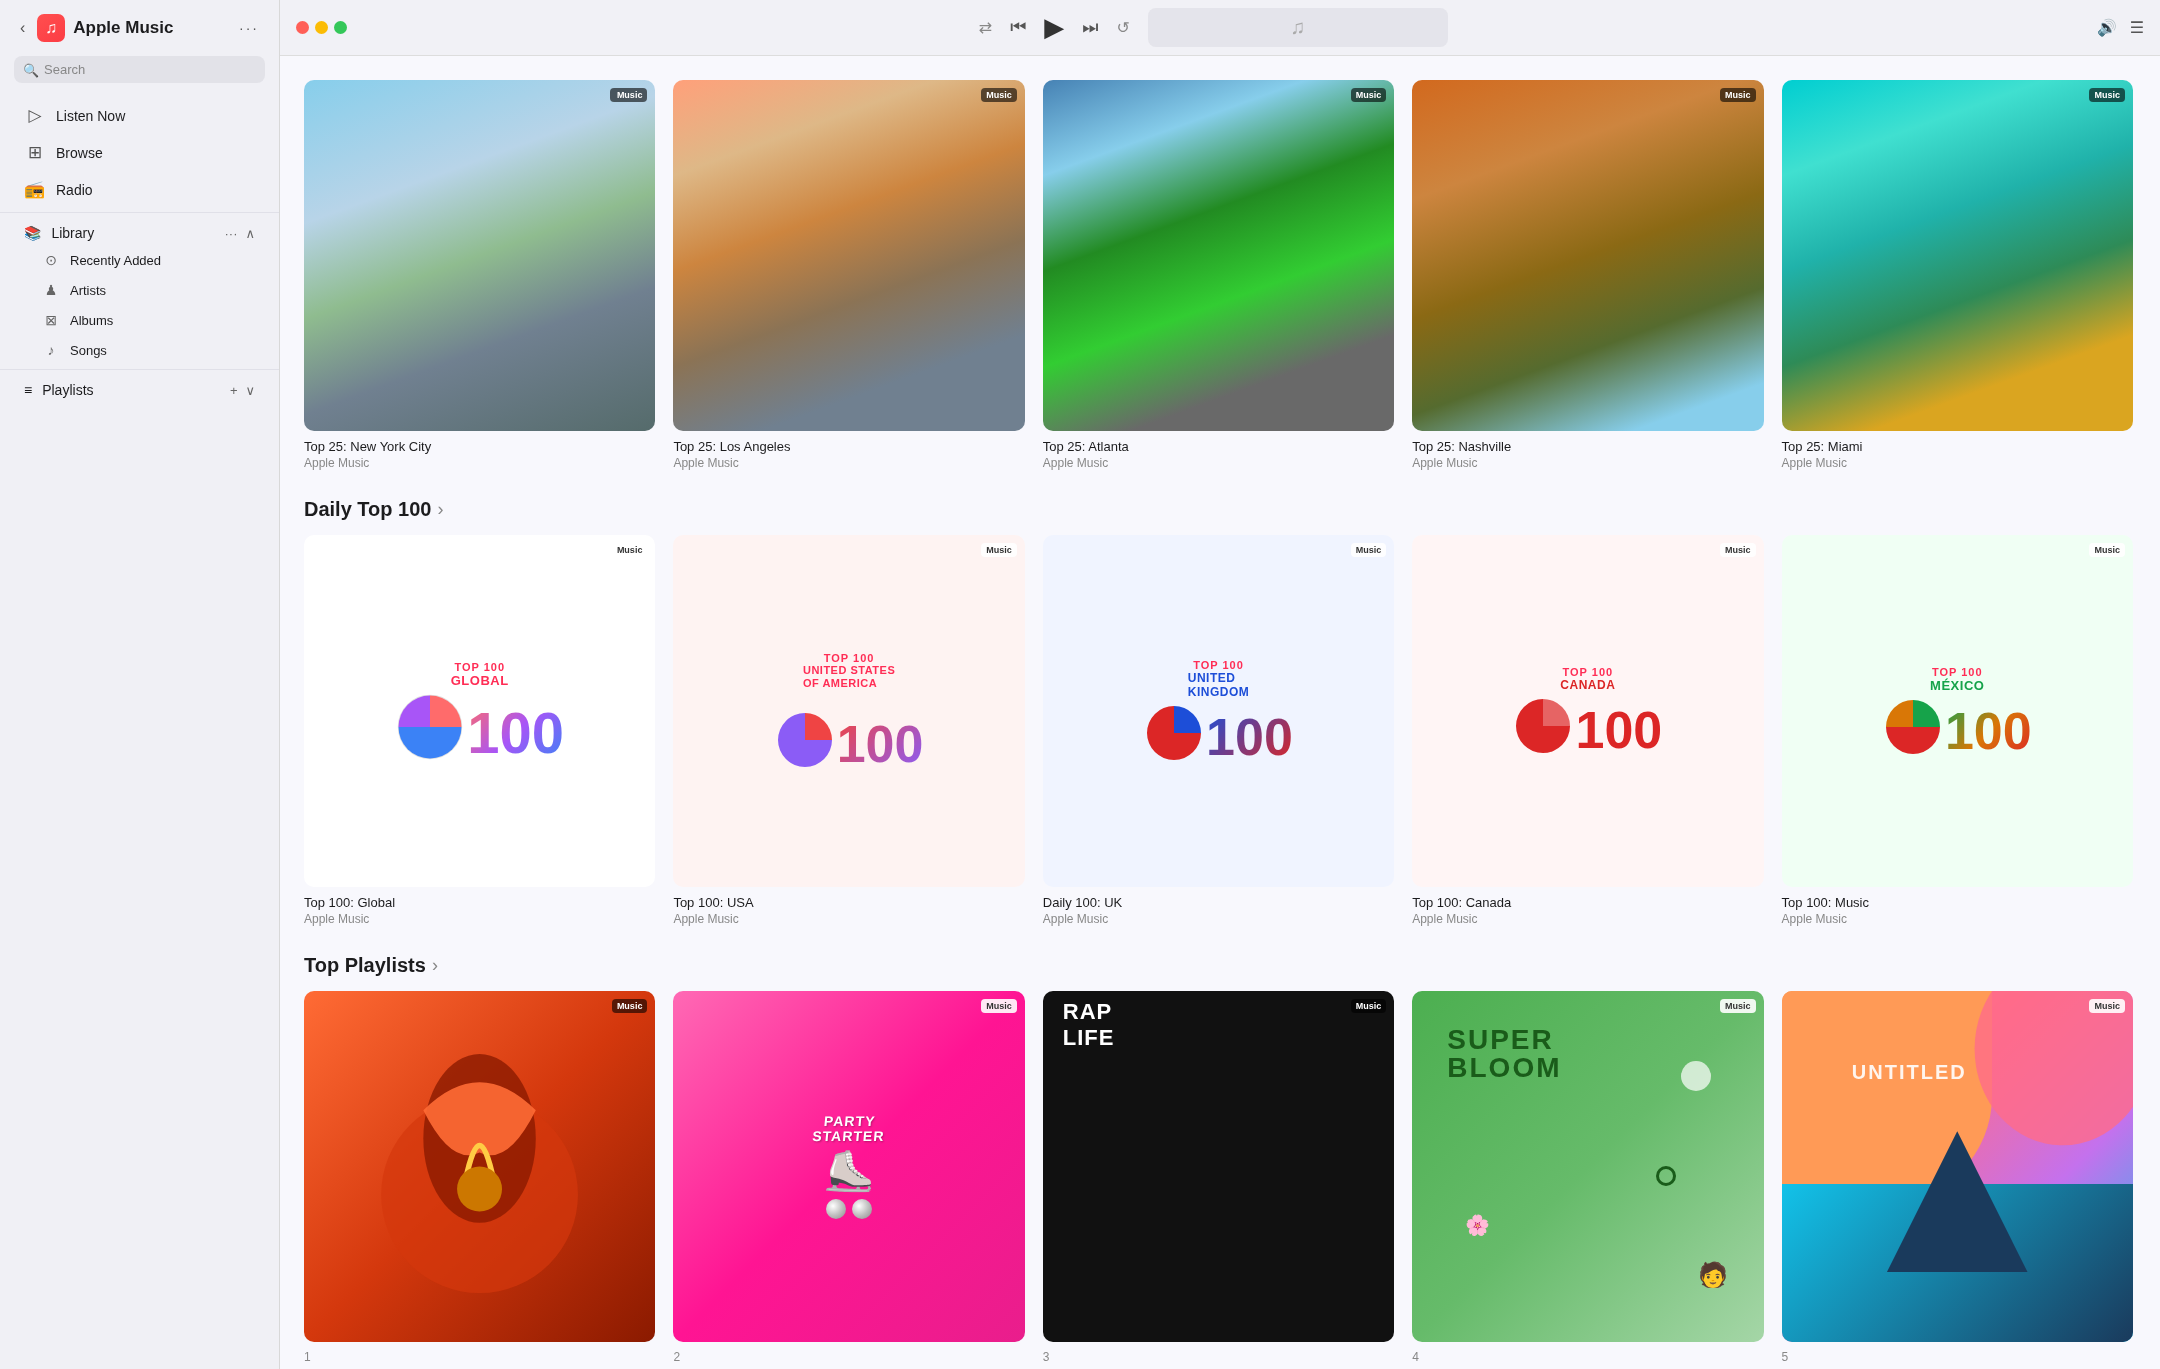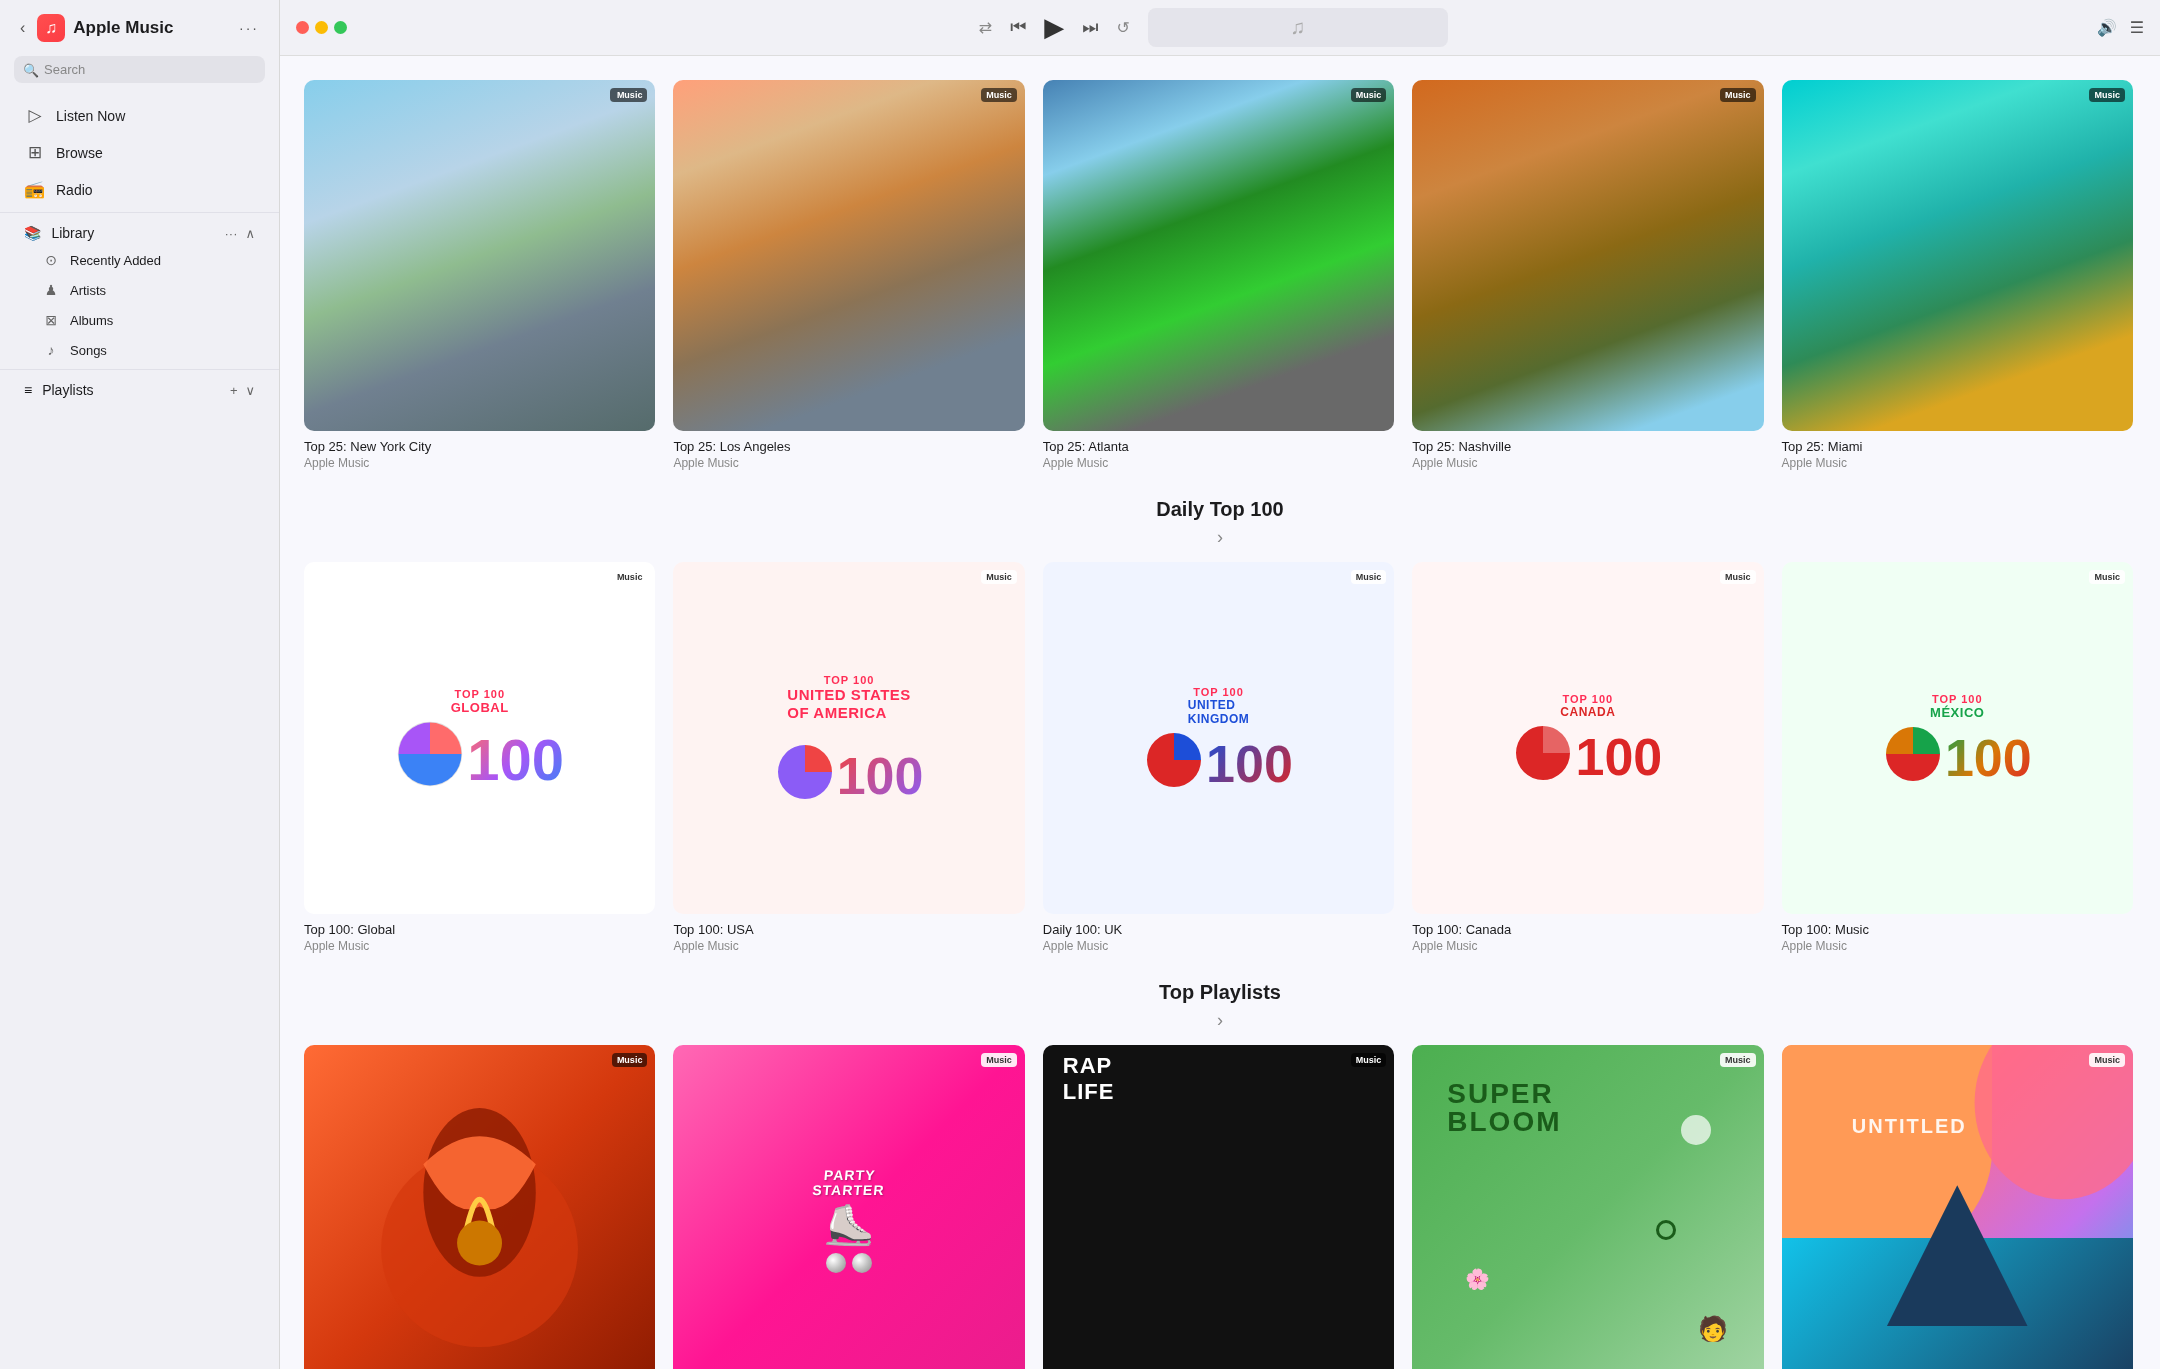--- a/index.html
+++ b/index.html
@@ -242,21 +242,20 @@
     }
     .scroll-area::-webkit-scrollbar { width: 8px; }
     .scroll-area::-webkit-scrollbar-track { background: transparent; }
     .scroll-area::-webkit-scrollbar-thumb { background: rgba(0,0,0,0.2); border-radius: 4px; }
 
     .section-title-row {
       display: flex;
       align-items: center;
       gap: 6px;
       margin: 28px 0 14px;
-      flex-direction: column;
     }
     .section-title {
       font-size: 20px;
       font-weight: 700;
       color: #1c1c1e;
     }
     .section-arrow {
       color: #888;
       font-size: 18px;
       cursor: pointer;
@@ -594,21 +593,21 @@
           </div>
         </div>
         <div class="card-title">Top 100: Global</div>
         <div class="card-subtitle">Apple Music</div>
       </div>
 
       <div class="card">
         <div class="card-image">
           <div class="top100-usa" style="width:100%;height:100%;position:relative;padding:12px;">
             <div style="font-size:11px;font-weight:800;color:#ff2d55;letter-spacing:1px;">TOP 100</div>
-            <div style="font-size:15px;font-weight:900;color:#ff2d55;letter-spacing:0.5px;margin-bottom:20px;line-height:1.2;">UNITED STATES<br>OF AMERICA</div>
+            <div style="font-size:11px;font-weight:900;color:#ff2d55;letter-spacing:0.5px;margin-bottom:20px;line-height:1.2;">UNITED STATES<br>OF AMERICA</div>
             <div style="display:flex;align-items:flex-end;gap:2px;">
               <svg width="60" height="60" viewBox="0 0 100 100">
                 <path d="M50,50 L95,50 A45,45 0 0,0 50,5 Z" fill="#ef4444"></path>
                 <path d="M50,50 L50,5 A45,45 0 1,0 95,50 Z" fill="#8b5cf6"></path>
               </svg>
               <div style="font-size:52px;font-weight:900;line-height:1;background:linear-gradient(135deg,#ef4444,#8b5cf6);-webkit-background-clip:text;-webkit-text-fill-color:transparent;">100</div>
             </div>
             <div class="am-badge"> Music</div>
           </div>
         </div>

